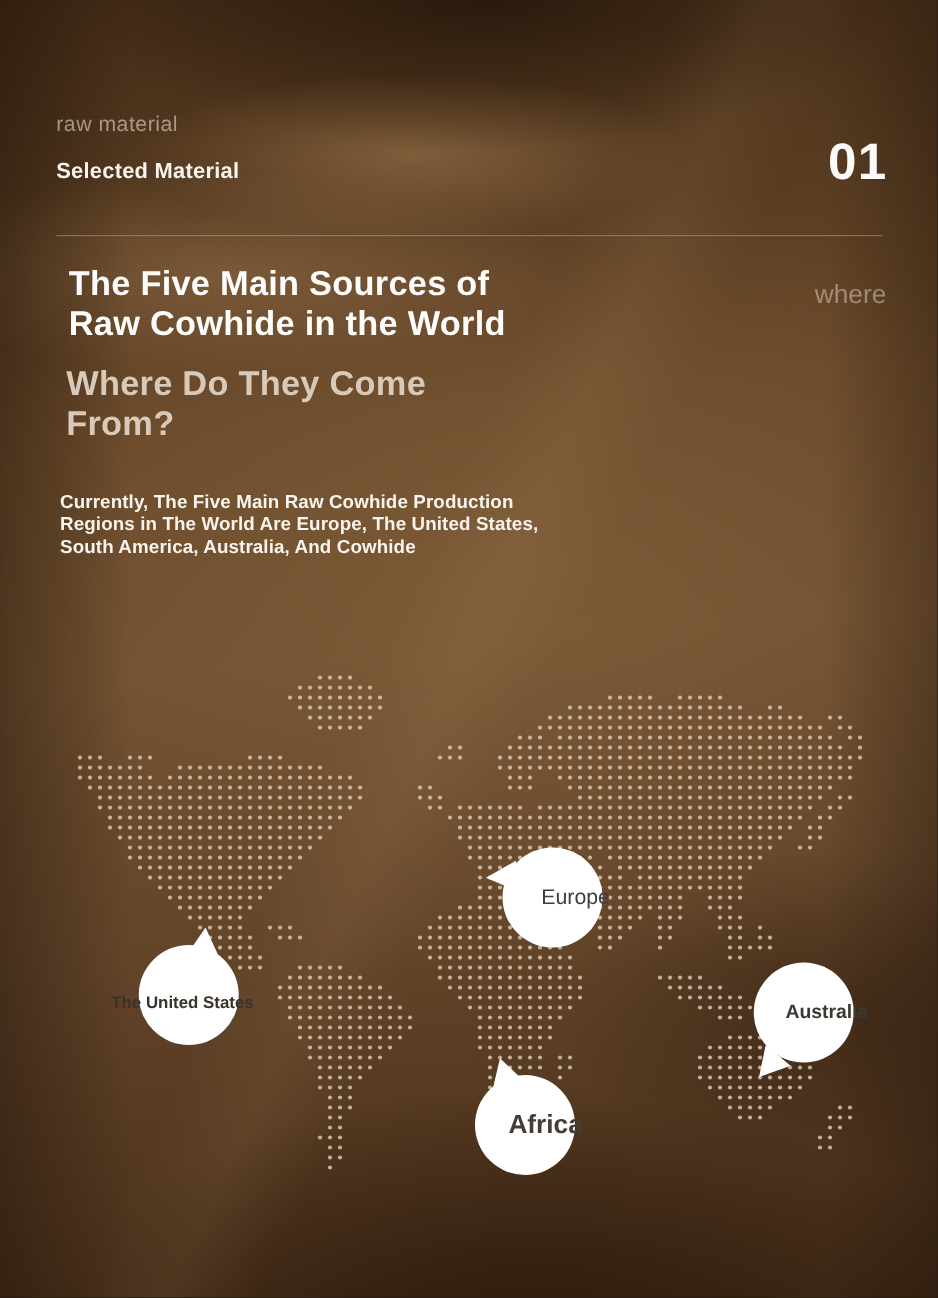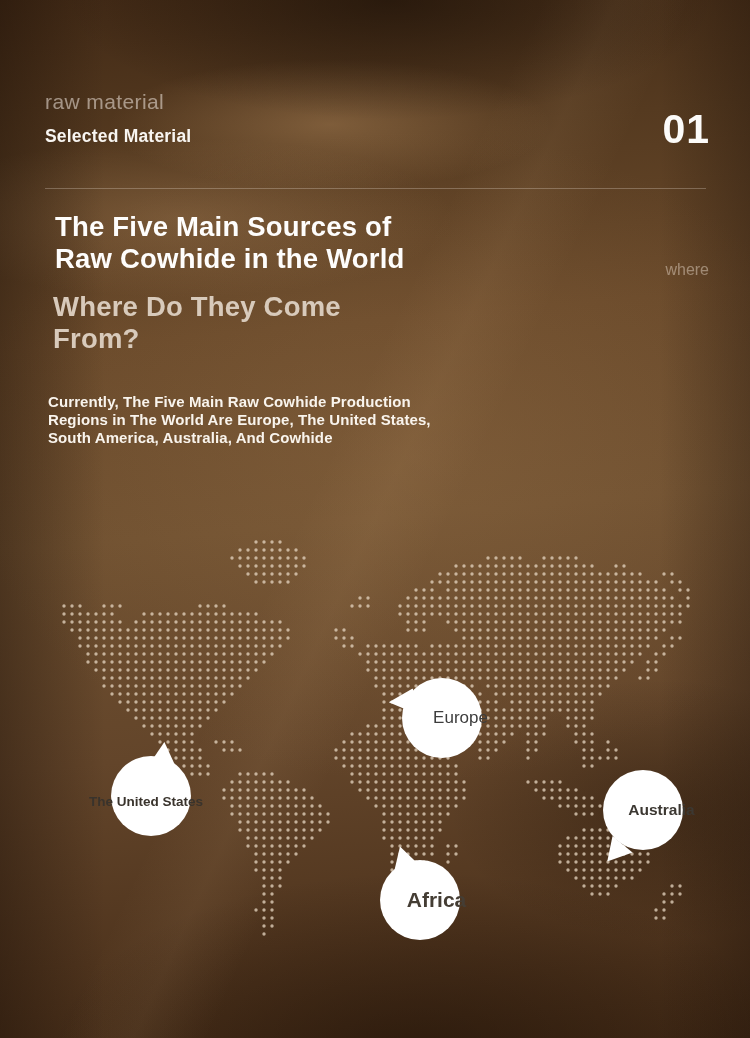--- a/index.html
+++ b/index.html
@@ -12,25 +12,25 @@
       radial-gradient(60% 16% at 52% 0%, rgba(14,7,2,.50), rgba(14,7,2,0) 72%),
       radial-gradient(42% 9% at 44% 12%, rgba(208,162,110,.34), rgba(208,162,110,0) 70%),
       radial-gradient(52% 11% at 24% 21%, rgba(192,150,104,.28), rgba(192,150,104,0) 70%),
       radial-gradient(80% 42% at 55% 44%, rgba(166,126,82,.26), rgba(166,126,82,0) 75%),
       linear-gradient(115deg, rgba(0,0,0,0) 44%, rgba(232,192,142,.07) 50%, rgba(0,0,0,0) 56%),
       radial-gradient(66% 24% at 56% 102%, rgba(24,12,4,.52), rgba(24,12,4,0) 75%),
       radial-gradient(40% 18% at 88% 78%, rgba(26,14,5,.35), rgba(26,14,5,0) 70%),
       linear-gradient(175deg,#422a16 0%,#553a20 15%,#69492a 32%,#6f5030 50%,#63452a 70%,#50351e 88%,#422a16 100%);
   }
   .abs{position:absolute;}
-  .eyebrow{left:45px;top:90px;font-size:21px;letter-spacing:.4px;color:rgba(233,223,213,.58);}
+  .eyebrow{left:45px;top:90px;font-size:17px;letter-spacing:.4px;color:rgba(233,223,213,.58);}
   .section-title{left:45px;top:126px;font-size:17.5px;font-weight:700;letter-spacing:.2px;color:#f8f5f1;}
   .page-number{right:40px;top:106px;font-size:41px;font-weight:700;letter-spacing:1px;color:#fcfbf9;}
   .divider{left:45px;right:44px;top:188px;height:1px;background:rgba(240,230,220,.28);}
-  .watermark{right:41px;top:224px;font-size:16px;color:rgba(233,218,202,.48);margin-top:37px;}
+  .watermark{right:41px;top:224px;font-size:21px;color:rgba(233,218,202,.48);}
   .heading{left:55px;top:211px;font-size:27.5px;line-height:32px;font-weight:700;letter-spacing:.2px;color:#fefdfc;}
   .heading span,.subheading span,.body-text span{display:block;}
   .subheading{left:53px;top:291px;font-size:27.5px;line-height:31.5px;font-weight:700;letter-spacing:.2px;color:#d8cabb;}
   .body-text{left:48px;top:393px;font-size:15px;line-height:17.8px;font-weight:700;letter-spacing:.1px;color:#f9f4ed;}
   .map{left:60px;top:538px;width:640px;height:400px;}
   .map svg{display:block;}
   .bubble{
     position:absolute;width:80px;height:80px;border-radius:50%;background:#fff;
     display:flex;align-items:center;justify-content:center;
   }

